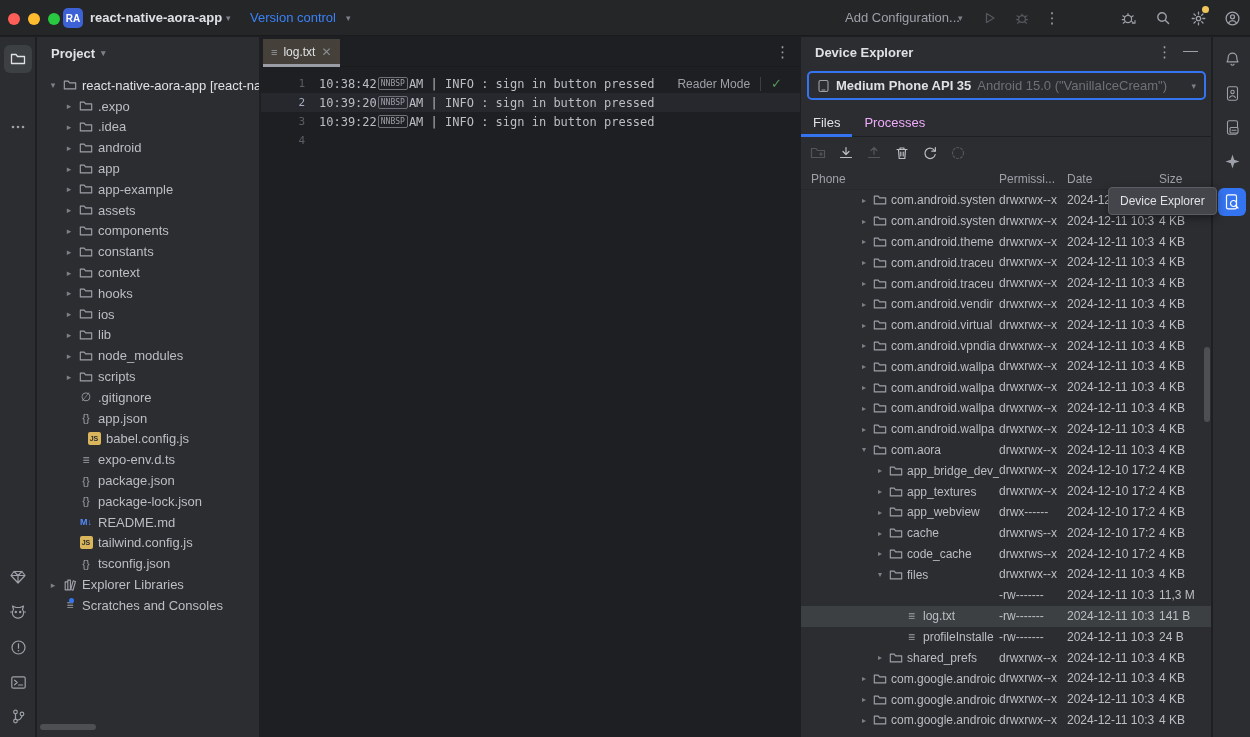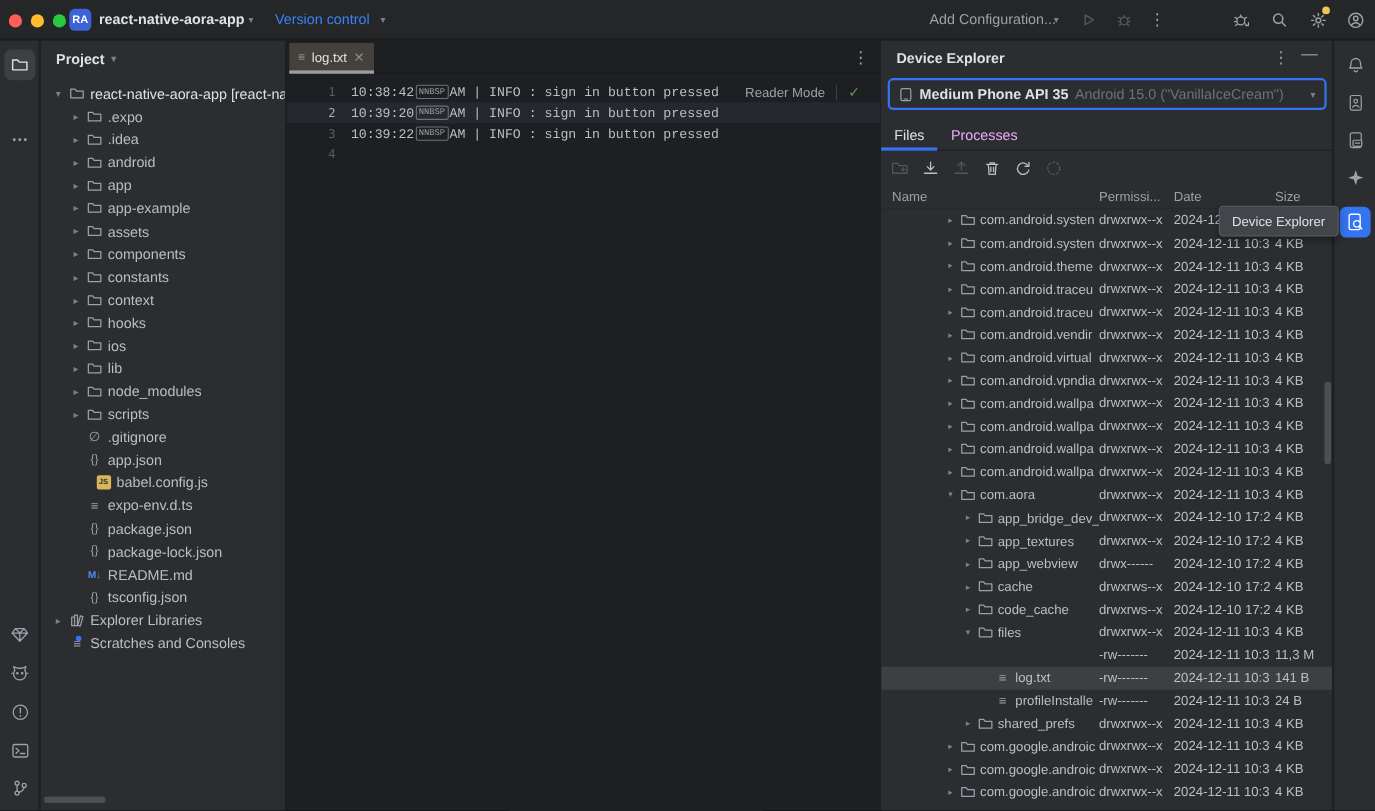--- a/index.html
+++ b/index.html
@@ -57,21 +57,21 @@
   #tabbar { position:absolute; left:0; top:0; width:539px; height:30px; background:#1e1f22; border-bottom:1px solid #191a1c; }
   .tab { position:absolute; left:2px; top:2px; height:28px; padding:0 8px; background:#454039; display:flex; align-items:center; gap:6px; font-size:12px; color:#dfe1e5; border-bottom:3px solid #9a9da3; }
   .tab .icon-lines { font-size:11px; }
   .tab-close { color:#8a8d93; font-size:12px; }
   .tab-kebab { position:absolute; right:10px; top:6px; color:#9da0a8; font-size:15px; }
   #editor-content { position:absolute; left:0; top:31px; width:539px; height:669px; padding-top:6px; }
   .code-row { position:relative; display:flex; height:19px; align-items:center; font-family:"DejaVu Sans Mono", monospace; font-size:12px; }
   .code-row.active { background:#26282e; }
   .gutter { width:58px; flex:none; text-align:right; padding-right:14px; color:#5a5d63; font-size:11px; }
   .code-row.active .gutter { color:#a8adbd; }
-  .code-text { color:#bcbec4; white-space:pre; display:flex; align-items:center;font-family:Liberation Mono, monospace; }
+  .code-text { color:#bcbec4; white-space:pre; display:flex; align-items:center; }
   .nnbsp { display:inline-block; border:1px solid #6e7178; border-radius:2px; font-size:8px; padding:0 2px; margin:0 1px; color:#9da0a8; line-height:11px; }
   #reader-mode { position:absolute; right:18px; top:8px; display:flex; align-items:center; gap:10px; font-size:12px; color:#9da0a8; }
   #reader-mode .divider { width:1px; height:14px; background:#3d4043; }
   #reader-mode .check { color:#57965c; font-size:13px; }
 
   
   #device-panel { position:absolute; left:801px; top:37px; width:411px; height:700px; background:#2b2d30; border-right:1px solid #1e1f22; overflow:hidden; }
   #device-header { position:absolute; left:0; top:0; width:411px; height:30px; display:flex; align-items:center; padding-left:14px; font-size:13px; font-weight:bold; color:#dfe1e5; }
   .dh-kebab { position:absolute; right:40px; top:6px; color:#9da0a8; font-size:15px; font-weight:normal; }
   .dh-min { position:absolute; right:14px; top:4px; color:#9da0a8; font-size:15px; font-weight:normal; }
@@ -404,20 +404,27 @@
             <span class="icon-braces">{}</span>
           </span>
           <span class="tlabel">package-lock.json</span>
         </div>
         <div class="tree-row" style="padding-left: 24px;">
           <span class="tchev"></span>
           <span class="ticon">
             <span class="icon-md">M↓</span>
           </span>
           <span class="tlabel">README.md</span>
+        </div>
+        <div class="tree-row" style="padding-left: 24px;">
+          <span class="tchev"></span>
+          <span class="ticon">
+            <span class="icon-js">JS</span>
+          </span>
+          <span class="tlabel">tailwind.config.js</span>
         </div>
         <div class="tree-row" style="padding-left: 24px;">
           <span class="tchev"></span>
           <span class="ticon">
             <span class="icon-braces">{}</span>
           </span>
           <span class="tlabel">tsconfig.json</span>
         </div>
         <div class="tree-row" style="padding-left: 8px;">
           <span class="tchev">▸</span>
@@ -521,21 +528,21 @@
             <path d="M13.4 2.6 v3.6 h-3.6"></path>
           </svg>
       </span>
       <span class="dt-icon dim">
         <svg width="16" height="16" viewBox="0 0 16 16" fill="none" stroke="#9da0a8" stroke-width="1.2" stroke-dasharray="2 2">
             <circle cx="8" cy="8" r="5.5"></circle>
           </svg>
       </span>
     </div>
     <div id="table-header">
-      <span class="col-name">Name</span>
+      <span class="col-name">Phone</span>
       <span class="col-perm">Permissi...</span>
       <span class="col-date">Date</span>
       <span class="col-size">Size</span>
     </div>
     <div id="table-rows">
         <div class="trow">
           <span class="cell-name" style="padding-left: 56px;">
             <span class="tchev">▸</span>
             <span class="ticon">
               <svg width="14" height="14" viewBox="0 0 16 16" fill="none" stroke="#9da0a8" stroke-width="1.3">

